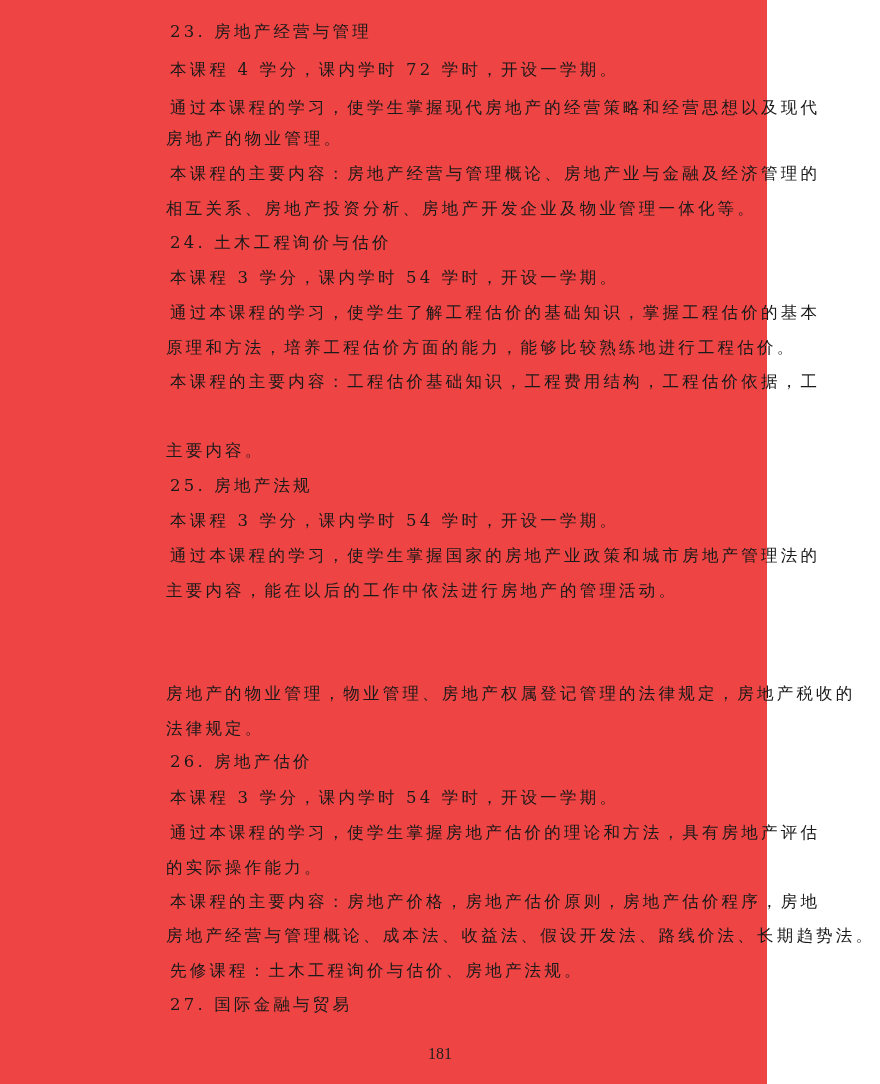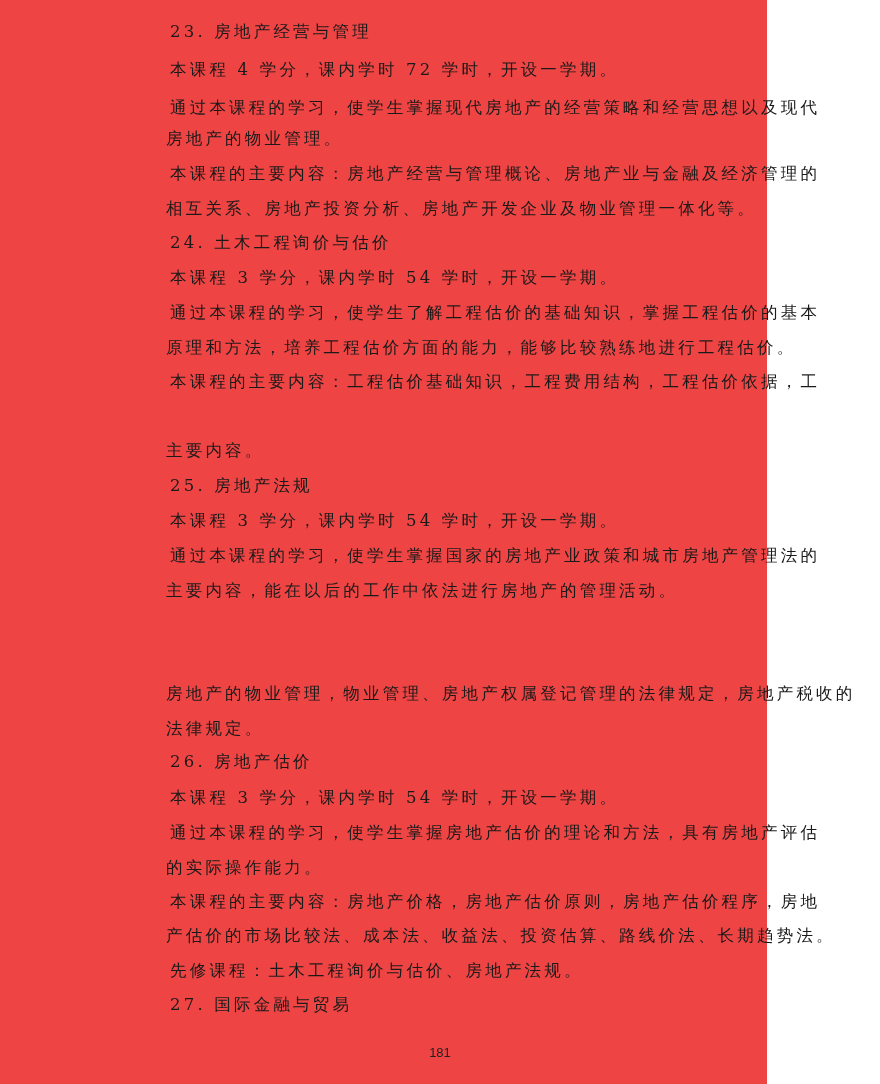--- a/index.html
+++ b/index.html
@@ -3,21 +3,21 @@
 <meta charset="utf-8">
 <style>
   html, body { margin:0; padding:0; background:#ffffff; }
   body { width:880px; height:1084px; position:relative; overflow:hidden;
          font-family:"DejaVu Serif", "Liberation Serif", serif; color:#1a1a1a; }
   .page { position:absolute; left:0; top:0; width:767px; height:1084px; background:#ef4444; }
   .line { position:absolute; white-space:nowrap; font-size:16.5px; letter-spacing:3.2px; line-height:22px; }
   .ind { left:170px; }
   .cont { left:134px;margin-left:32px; }
   .pageno { position:absolute; left:0; width:880px; top:1045px; text-align:center;
-            font-family:Liberation Sans, sans-serif; font-size:13px; letter-spacing:0; color:#222; }
+            font-family:Liberation Serif, serif; font-size:16px; letter-spacing:0; color:#222; }
 </style>
 </head>
 <body>
 
 <div class="page">
 
   <div class="line ind" style="top:21px">23. 房地产经营与管理</div>
   <div class="line ind" style="top:59px">本课程 4 学分，课内学时 72 学时，开设一学期。</div>
   <div class="line ind" style="top:97px">通过本课程的学习，使学生掌握现代房地产的经营策略和经营思想以及现代</div>
   <div class="line cont" style="top:128px">房地产的物业管理。</div>
@@ -36,19 +36,19 @@
   <div class="line ind" style="top:545px">通过本课程的学习，使学生掌握国家的房地产业政策和城市房地产管理法的</div>
   <div class="line cont" style="top:580px">主要内容，能在以后的工作中依法进行房地产的管理活动。</div>
   <div class="line cont" style="top:683px">房地产的物业管理，物业管理、房地产权属登记管理的法律规定，房地产税收的</div>
   <div class="line cont" style="top:718px">法律规定。</div>
 
   <div class="line ind" style="top:751px">26. 房地产估价</div>
   <div class="line ind" style="top:787px">本课程 3 学分，课内学时 54 学时，开设一学期。</div>
   <div class="line ind" style="top:822px">通过本课程的学习，使学生掌握房地产估价的理论和方法，具有房地产评估</div>
   <div class="line cont" style="top:857px">的实际操作能力。</div>
   <div class="line ind" style="top:891px">本课程的主要内容：房地产价格，房地产估价原则，房地产估价程序，房地</div>
-  <div class="line cont" style="top:925px">产估价的市场比较法、成本法、收益法、投资估算、路线价法、长期趋势法。</div>
+  <div class="line cont" style="top:925px">房地产经营与管理概论、成本法、收益法、假设开发法、路线价法、长期趋势法。</div>
   <div class="line ind" style="top:960px">先修课程：土木工程询价与估价、房地产法规。</div>
 
   <div class="line ind" style="top:994px">27. 国际金融与贸易</div>
 
   <div class="pageno">181</div>
 </div>
 
 </body></html>

